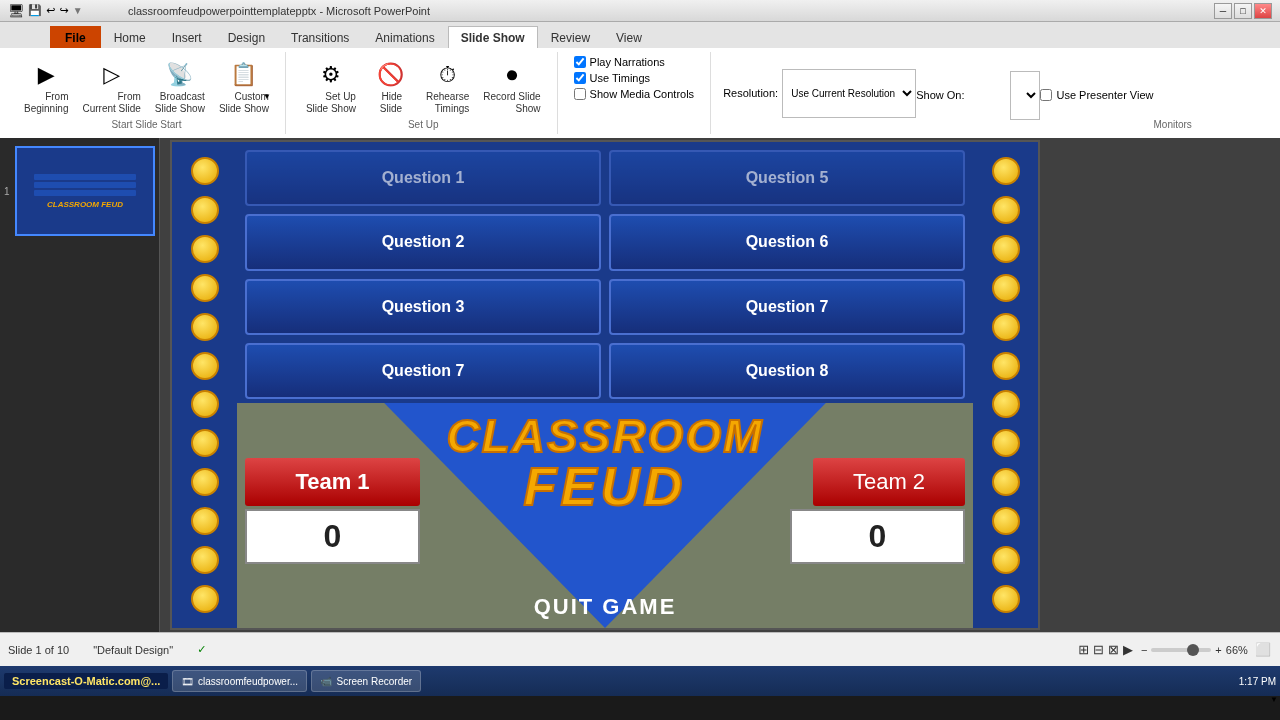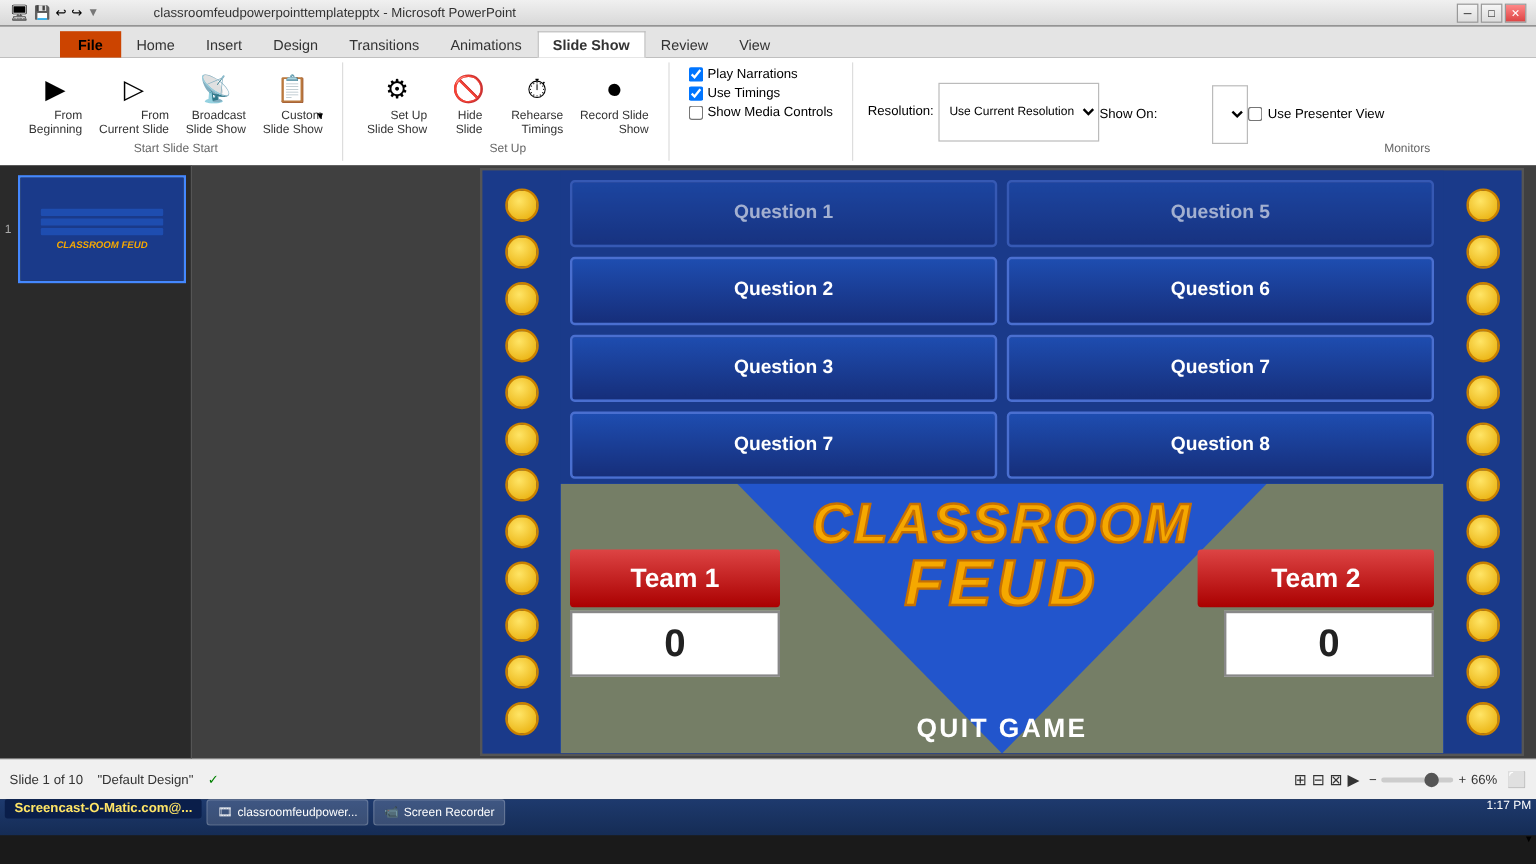--- a/index.html
+++ b/index.html
@@ -162,21 +162,21 @@
       height: calc(720px - 22px - 26px - 90px - 24px - 34px - 30px);
       
       background: #404040;
     }
 
     
     .slide-panel {
       flex: 1;
       display: flex;
       align-items: center;
-      justify-content: flex-end;
+      justify-content: flex-start;
       background: #404040;
       padding: 10px;
     }
 
     
     .slide {
       width: 870px;
       height: 490px;
       background: #1a3a8a;
       position: relative;
@@ -327,27 +327,27 @@
       font-size: 22px;
       font-weight: bold;
       cursor: pointer;
       border-radius: 3px;
       z-index: 10;
     }
     .team2-btn {
       position: absolute;
       right: 8px;
       top: 55px;
-      width: 197px;
+      width: 152px;
       height: 48px;
       background: linear-gradient(to bottom, #d44, #a00);
       border: none;
       color: white;
       font-size: 22px;
-      font-weight: bold;
+      font-weight: normal;
       cursor: pointer;
       border-radius: 3px;
       z-index: 10;
     }
 
     
     .score1-box {
       position: absolute;
       left: 8px;
       top: 106px;
@@ -417,21 +417,21 @@
       display: flex;
       align-items: center;
       justify-content: space-between;
       padding: 0 8px;
       font-size: 11px;
       color: #333;
     }
     .status-left {
       display: flex;
       align-items: center;
-      gap: 12px;
+      gap: 24px;
     }
     .status-right {
       display: flex;
       align-items: center;
       gap: 8px;
     }
     .zoom-control {
       display: flex;
       align-items: center;
       gap: 4px;
@@ -451,21 +451,21 @@
       height: 12px;
       background: #555;
       border-radius: 50%;
     }
 
     
     .taskbar {
       height: 30px;
       background: linear-gradient(to bottom, #1e3a6e, #152c55);
       display: flex;
-      align-items: flex-start;
+      align-items: center;
       padding: 0 4px;
       gap: 4px;
     }
     .taskbar-start {
       color: #ffe566;
       font-weight: bold;
       font-size: 11px;
       padding: 2px 8px;
       background: #0a1e4a;
       border-radius: 2px;

